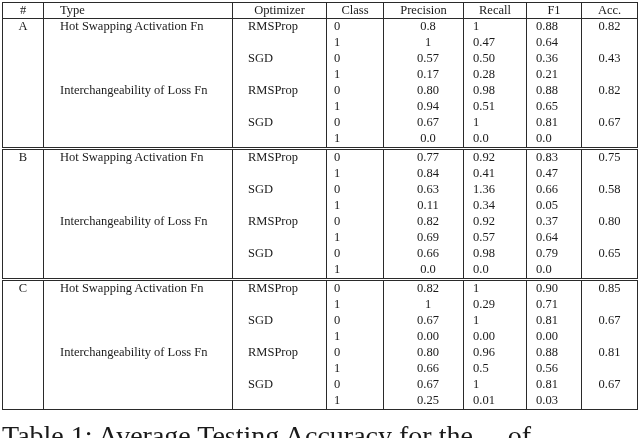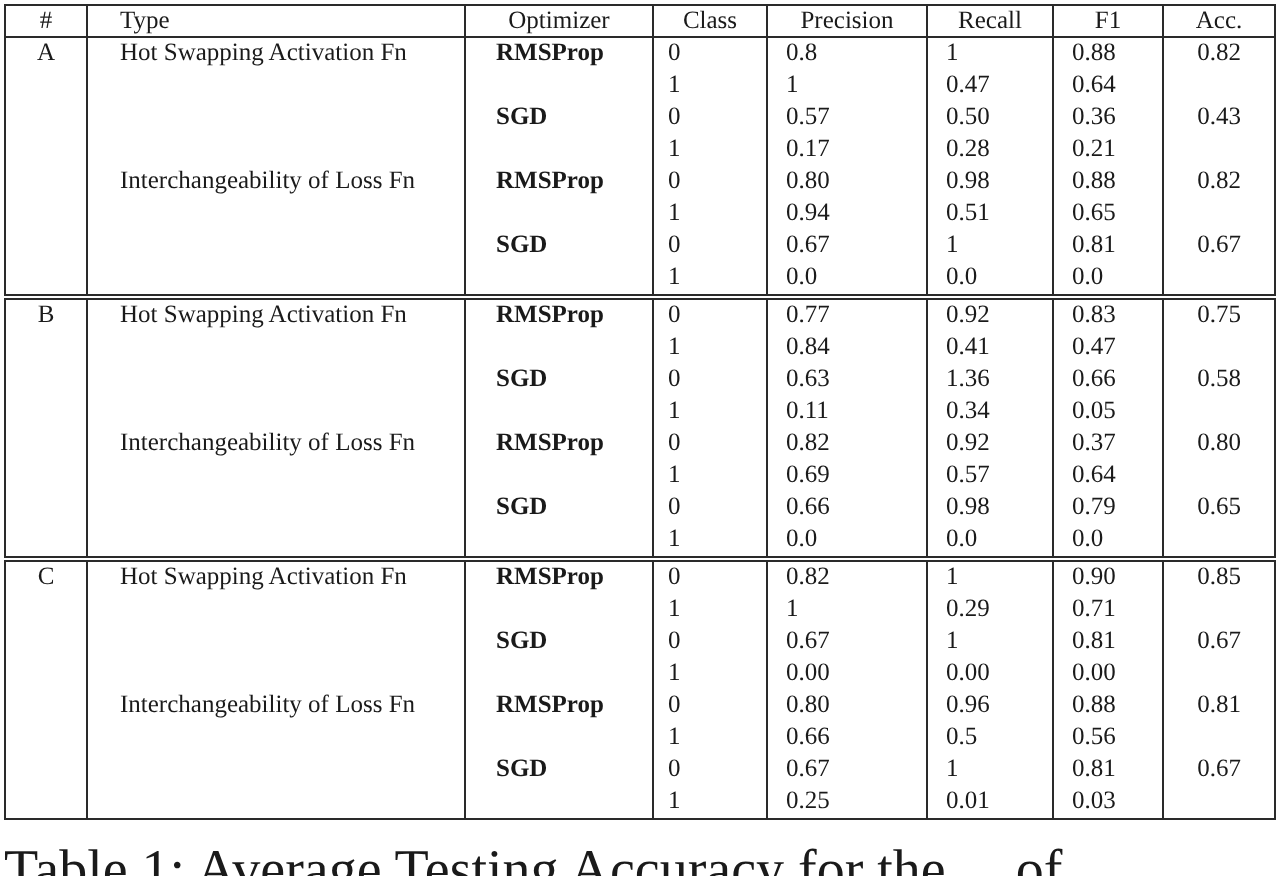--- a/index.html
+++ b/index.html
@@ -58,30 +58,30 @@
       border-top: 3px double #2a2a2a;
     }
     .results-table tr.group-end td {
       border-bottom: 1.5px solid #2a2a2a;
     }
     .results-table tbody:last-child tr.group-end td {
       border-bottom: 1.5px solid #2a2a2a;
     }
     .results-table td.opt {
       padding-left: 15px;
-      font-weight: bold;
     }
     .results-table td.type {
       padding-left: 16px;
     }
     .results-table td.cls {
       padding-left: 7px;
     }
     .results-table td.prec {
       padding-left: 9px;
+      text-align: center;
     }
     .results-table td.rec {
       padding-left: 9px;
     }
     .results-table td.f1 {
       padding-left: 9px;
     }
 
     .caption {
       position: absolute;

